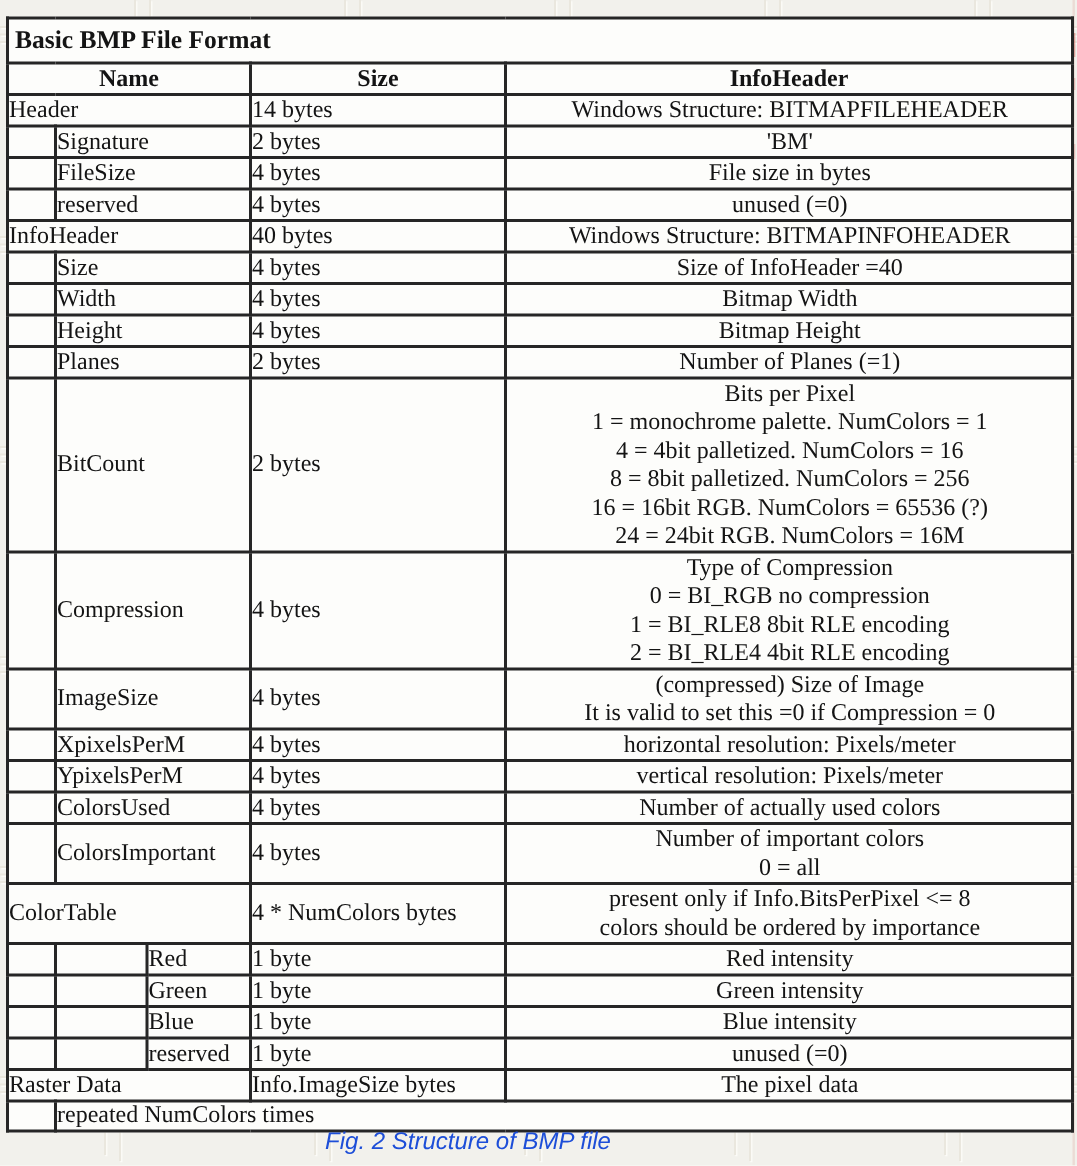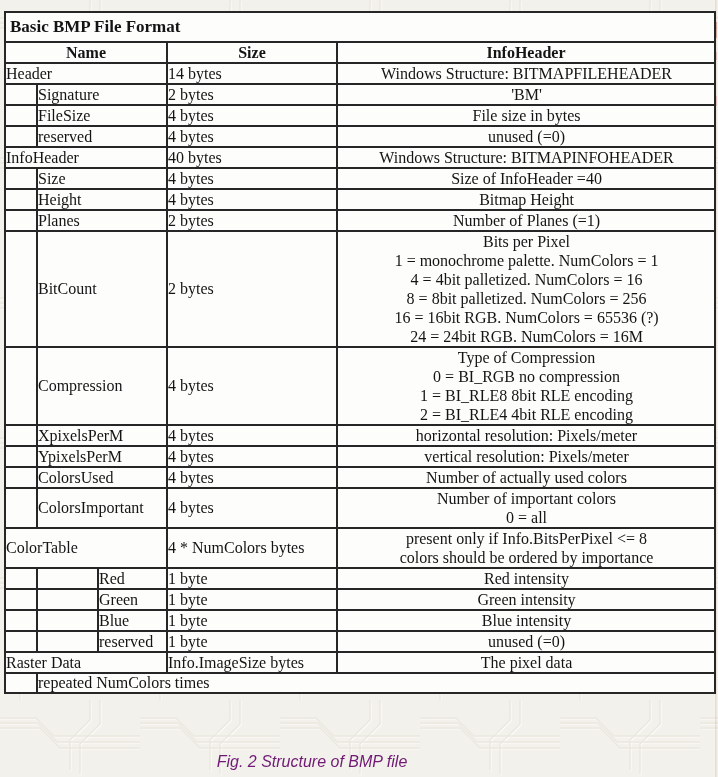--- a/index.html
+++ b/index.html
@@ -63,21 +63,21 @@
     position: absolute;
     top: 753px;
     left: 0;
     width: 584px;
     box-sizing: border-box;
     padding-left: 40px;
     text-align: center;
     font-family: "Liberation Sans", "DejaVu Sans", sans-serif;
     font-style: italic;
     font-size: 16px;
-    color: #701a75;
+    color: #1d4ed8;
     z-index: 1;
   }
 </style>
 </head>
 <body>
 
 <svg id="bg-pattern" xmlns="http://www.w3.org/2000/svg" width="718" height="777">
   <defs>
     <pattern id="pcb" patternUnits="userSpaceOnUse" width="140" height="140">
       <g fill="none" stroke="#fcfbf8" stroke-width="1.4" transform="translate(0.9,0.9)">
@@ -175,20 +175,28 @@
       <tr class="single">
         <td class="indent-cell"></td>
         <td class="name-cell" colspan="2">Size</td>
         <td class="size-cell">4 bytes</td>
         <td class="desc-cell">
           <div class="desc-line">Size of InfoHeader =40</div>
         </td>
       </tr>
       <tr class="single">
         <td class="indent-cell"></td>
+        <td class="name-cell" colspan="2">Width</td>
+        <td class="size-cell">4 bytes</td>
+        <td class="desc-cell">
+          <div class="desc-line">Bitmap Width</div>
+        </td>
+      </tr>
+      <tr class="single">
+        <td class="indent-cell"></td>
         <td class="name-cell" colspan="2">Height</td>
         <td class="size-cell">4 bytes</td>
         <td class="desc-cell">
           <div class="desc-line">Bitmap Height</div>
         </td>
       </tr>
       <tr class="single">
         <td class="indent-cell"></td>
         <td class="name-cell" colspan="2">Planes</td>
         <td class="size-cell">2 bytes</td>
@@ -213,20 +221,29 @@
         <td class="indent-cell"></td>
         <td class="name-cell" colspan="2">Compression</td>
         <td class="size-cell">4 bytes</td>
         <td class="desc-cell">
           <div class="desc-line">Type of Compression</div>
           <div class="desc-line">0 = BI_RGB no compression</div>
           <div class="desc-line">1 = BI_RLE8 8bit RLE encoding</div>
           <div class="desc-line">2 = BI_RLE4 4bit RLE encoding</div>
         </td>
       </tr>
+      <tr>
+        <td class="indent-cell"></td>
+        <td class="name-cell" colspan="2">ImageSize</td>
+        <td class="size-cell">4 bytes</td>
+        <td class="desc-cell">
+          <div class="desc-line">(compressed) Size of Image</div>
+          <div class="desc-line">It is valid to set this =0 if Compression = 0</div>
+        </td>
+      </tr>
       <tr class="single">
         <td class="indent-cell"></td>
         <td class="name-cell" colspan="2">XpixelsPerM</td>
         <td class="size-cell">4 bytes</td>
         <td class="desc-cell">
           <div class="desc-line">horizontal resolution: Pixels/meter</div>
         </td>
       </tr>
       <tr class="single">
         <td class="indent-cell"></td>

